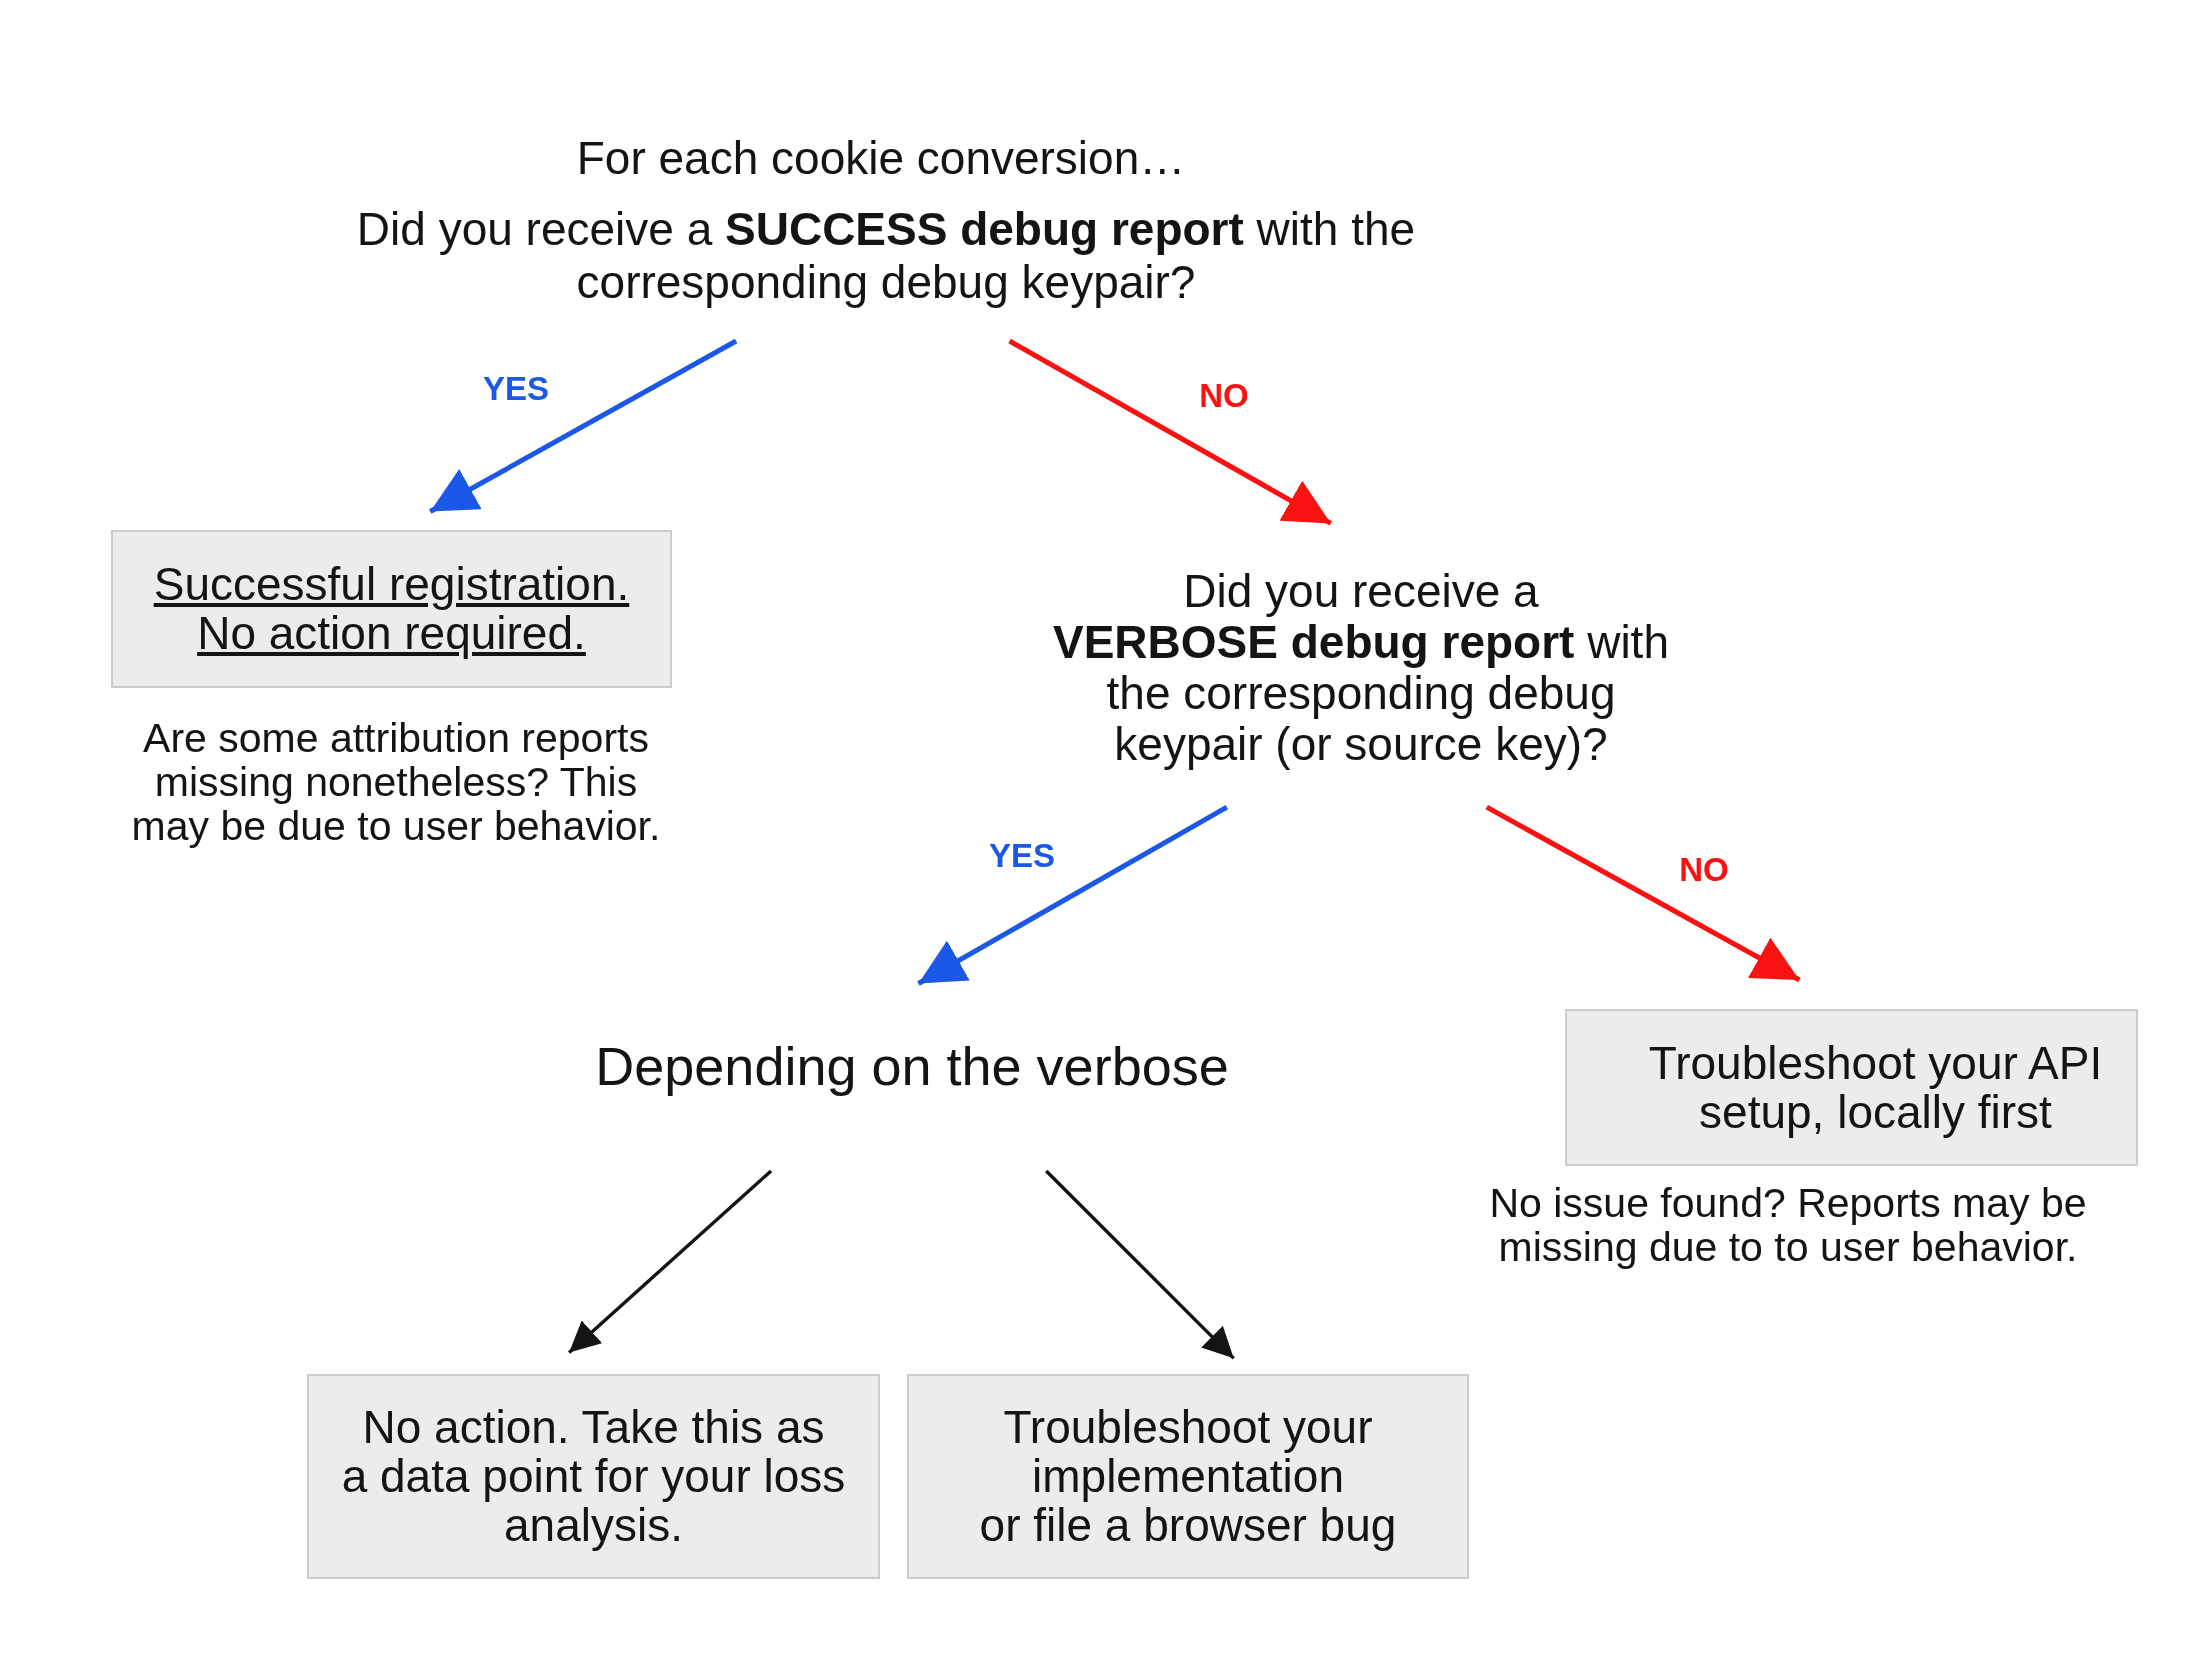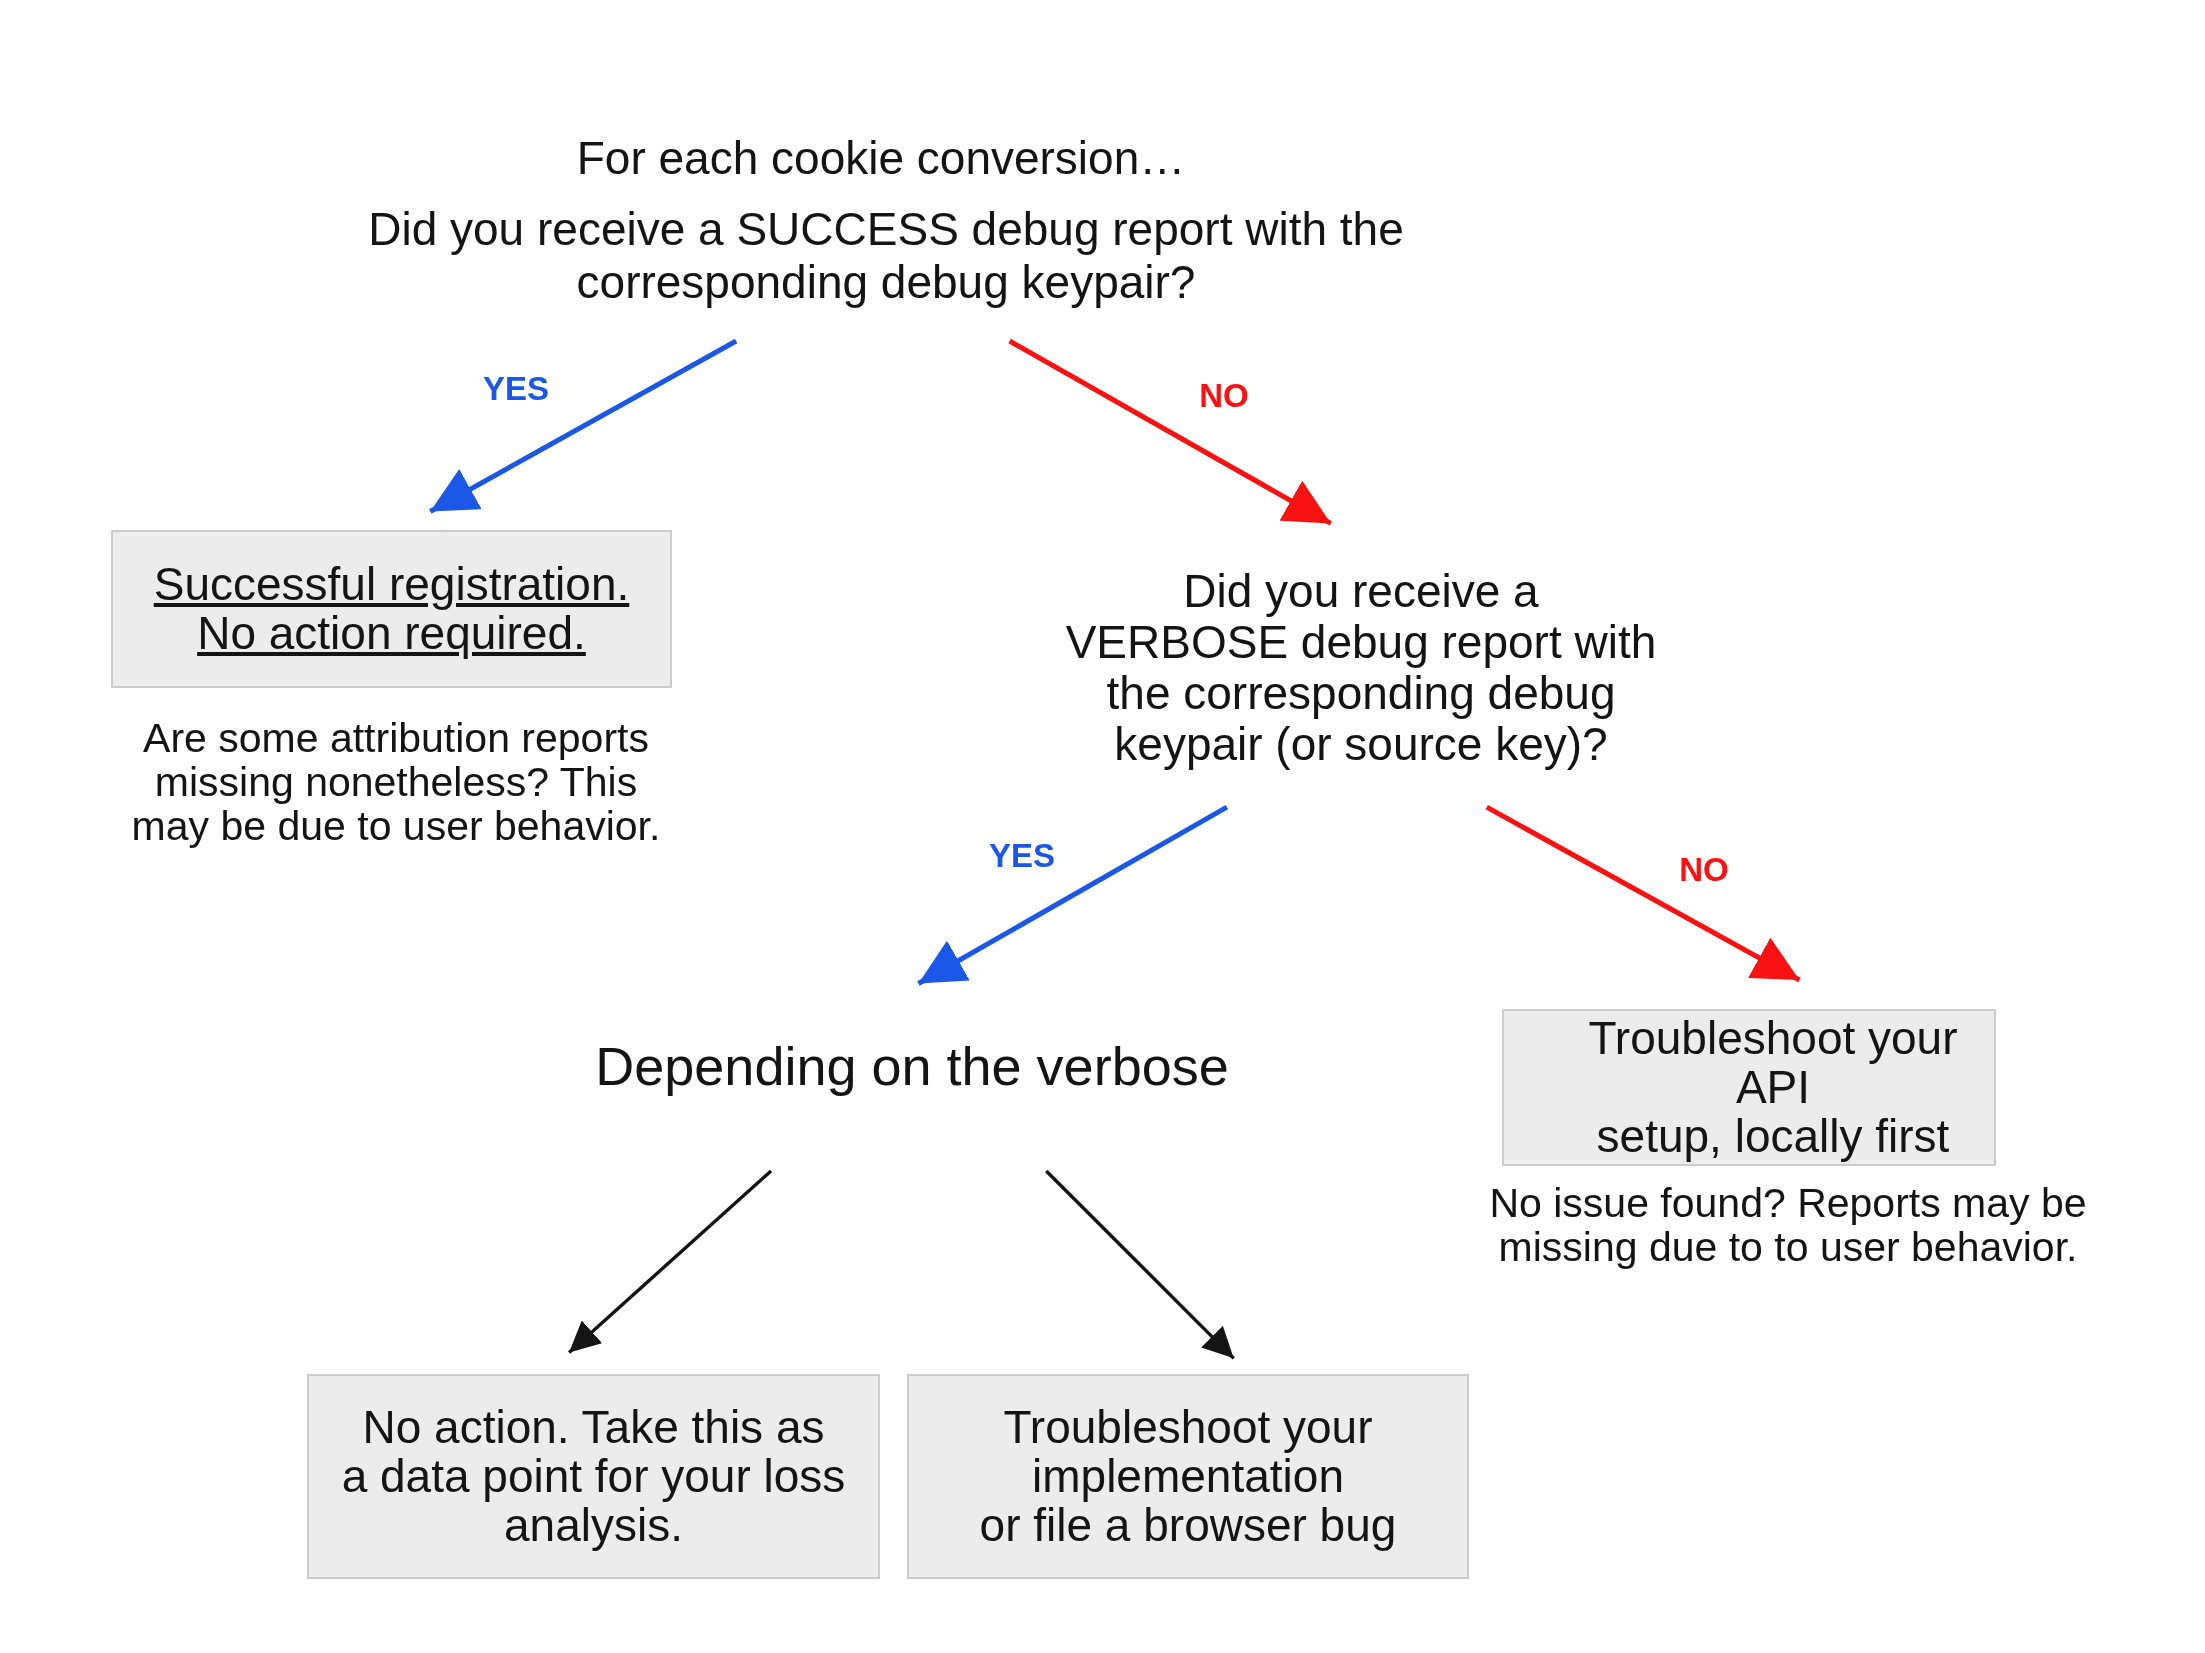--- a/index.html
+++ b/index.html
@@ -25,21 +25,21 @@
   .arrow-line.yes{stroke:var(--c-yes);stroke-width:6;}
   .arrow-line.no{stroke:var(--c-no);stroke-width:6;}
   .arrow-line.black{stroke:var(--c-black);stroke-width:4;}
   #head-yes path{fill:var(--c-yes);}
   #head-no path{fill:var(--c-no);}
   #head-black path{fill:var(--c-black);}
 
   .abs{position:absolute;text-align:center;}
   .title{font-size:46px;line-height:55px;}
   .question{font-size:46px;line-height:53px;}
-  .question b{font-weight:400;}
+  .question b{font-weight:700;}
   .q2{line-height:51px;}
   .statement{font-size:54px;line-height:50px;}
   .edge-label{font-size:33px;line-height:51px;font-weight:700;}
   .edge-label.yes{color:var(--c-yes);}
   .edge-label.no{color:var(--c-no);}
   .box{
     background:var(--box-fill);
     border:2.6px solid var(--box-border);
     box-sizing:border-box;
     font-size:46px;line-height:49px;
@@ -102,21 +102,21 @@
   </div>
 
   <div class="abs edge-label yes" style="left:937px;top:794px;width:170px;">YES</div>
 
   <div class="abs edge-label no" style="left:1619px;top:808px;width:170px;">NO</div>
 
   <div class="abs statement" style="left:571px;top:1005px;width:682px;">
     <div>Depending on the verbose</div>
   </div>
 
-  <div class="abs box" style="left:1502px;top:973px;width:494px;height:157px;padding-left:48px;">
+  <div class="abs box" style="left:1565px;top:973px;width:573px;height:157px;padding-left:48px;">
     <div>Troubleshoot your API</div>
     <div>setup, locally first</div>
   </div>
 
   <div class="abs note" style="left:1447px;top:1145px;width:682px;">
     <div>No issue found? Reports may be</div>
     <div>missing due to to user behavior.</div>
   </div>
 
   <div class="abs box" style="left:307px;top:1338px;width:573px;height:205px;">

